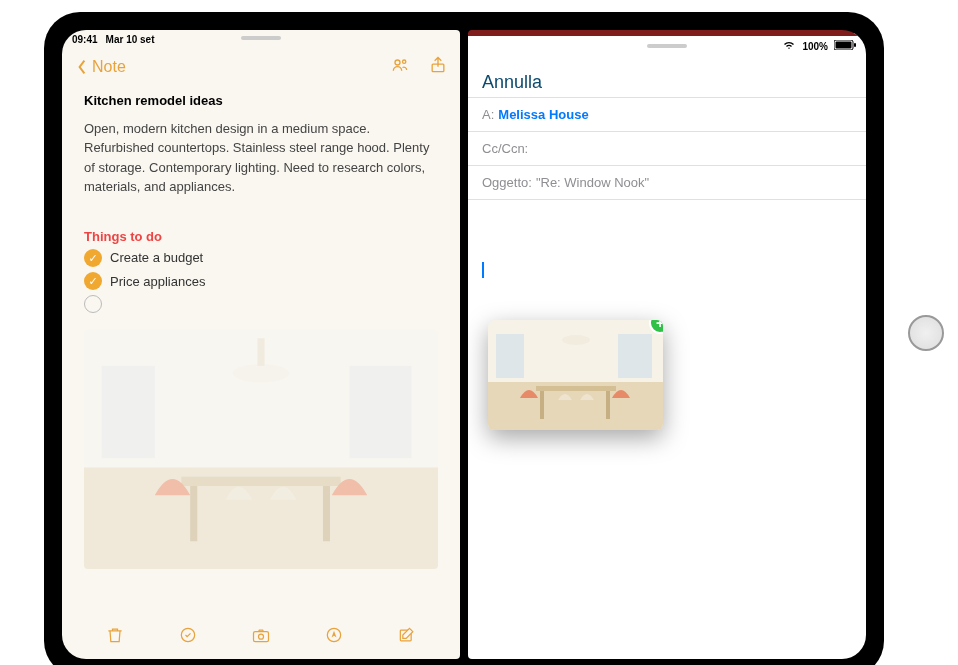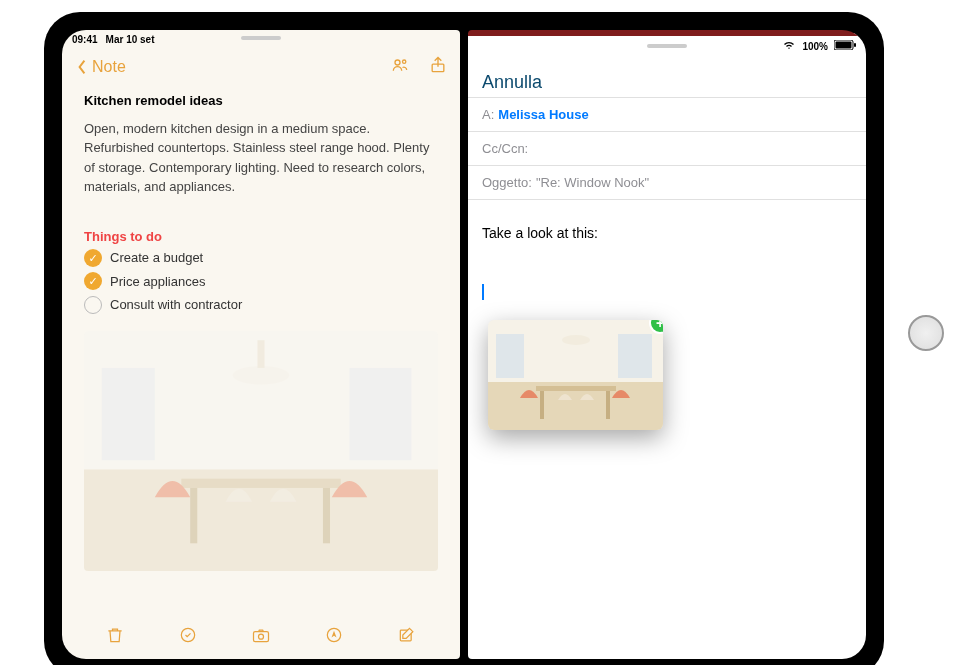--- a/index.html
+++ b/index.html
@@ -347,21 +347,20 @@
         <div class="todo-item">
           <span class="check done">✓</span>
           <span>Create a budget</span>
         </div>
         <div class="todo-item">
           <span class="check done">✓</span>
           <span>Price appliances</span>
         </div>
         <div class="todo-item">
           <span class="check undone"></span>
-          <span>Consult with contractor</span>
         </div>
       </div>
 
       <div class="note-image-area">
         <svg class="room-svg" viewBox="0 0 400 260" preserveAspectRatio="none">
           <rect x="0" y="0" width="400" height="150" fill="#f8f6f0"></rect>
           <rect x="0" y="150" width="400" height="110" fill="#e9dfc9"></rect>
           <rect x="20" y="40" width="60" height="100" fill="#e8ecef"></rect>
           <rect x="300" y="40" width="70" height="100" fill="#e8ecef"></rect>
           <rect x="110" y="160" width="180" height="10" fill="#d8c6a4"></rect>
@@ -444,21 +443,20 @@
         <span class="field-label">Cc/Ccn:</span>
       </div>
 
       <div class="field-row" style="border-bottom:0.5px solid #e0e0e0">
         <span class="field-label">Oggetto:</span>
         <span style="color:#8e8e93">"Re:  Window Nook"</span>
       </div>
 
       <div class="mail-body">
         <div style="height:10px"></div>
-        <div>Take a look at this:</div>
         <div style="height:20px"></div>
         <span class="cursor"></span>
 
         <div class="drag-thumb">
           <svg width="100%" height="100%" viewBox="0 0 175 110" preserveAspectRatio="none">
             <rect x="0" y="0" width="175" height="62" fill="#f6f2e8"></rect>
             <rect x="0" y="62" width="175" height="48" fill="#e5d7b8"></rect>
             <rect x="8" y="14" width="28" height="44" fill="#dfe6ea"></rect>
             <rect x="130" y="14" width="34" height="44" fill="#dfe6ea"></rect>
             <rect x="48" y="66" width="80" height="5" fill="#d4bf95"></rect>

